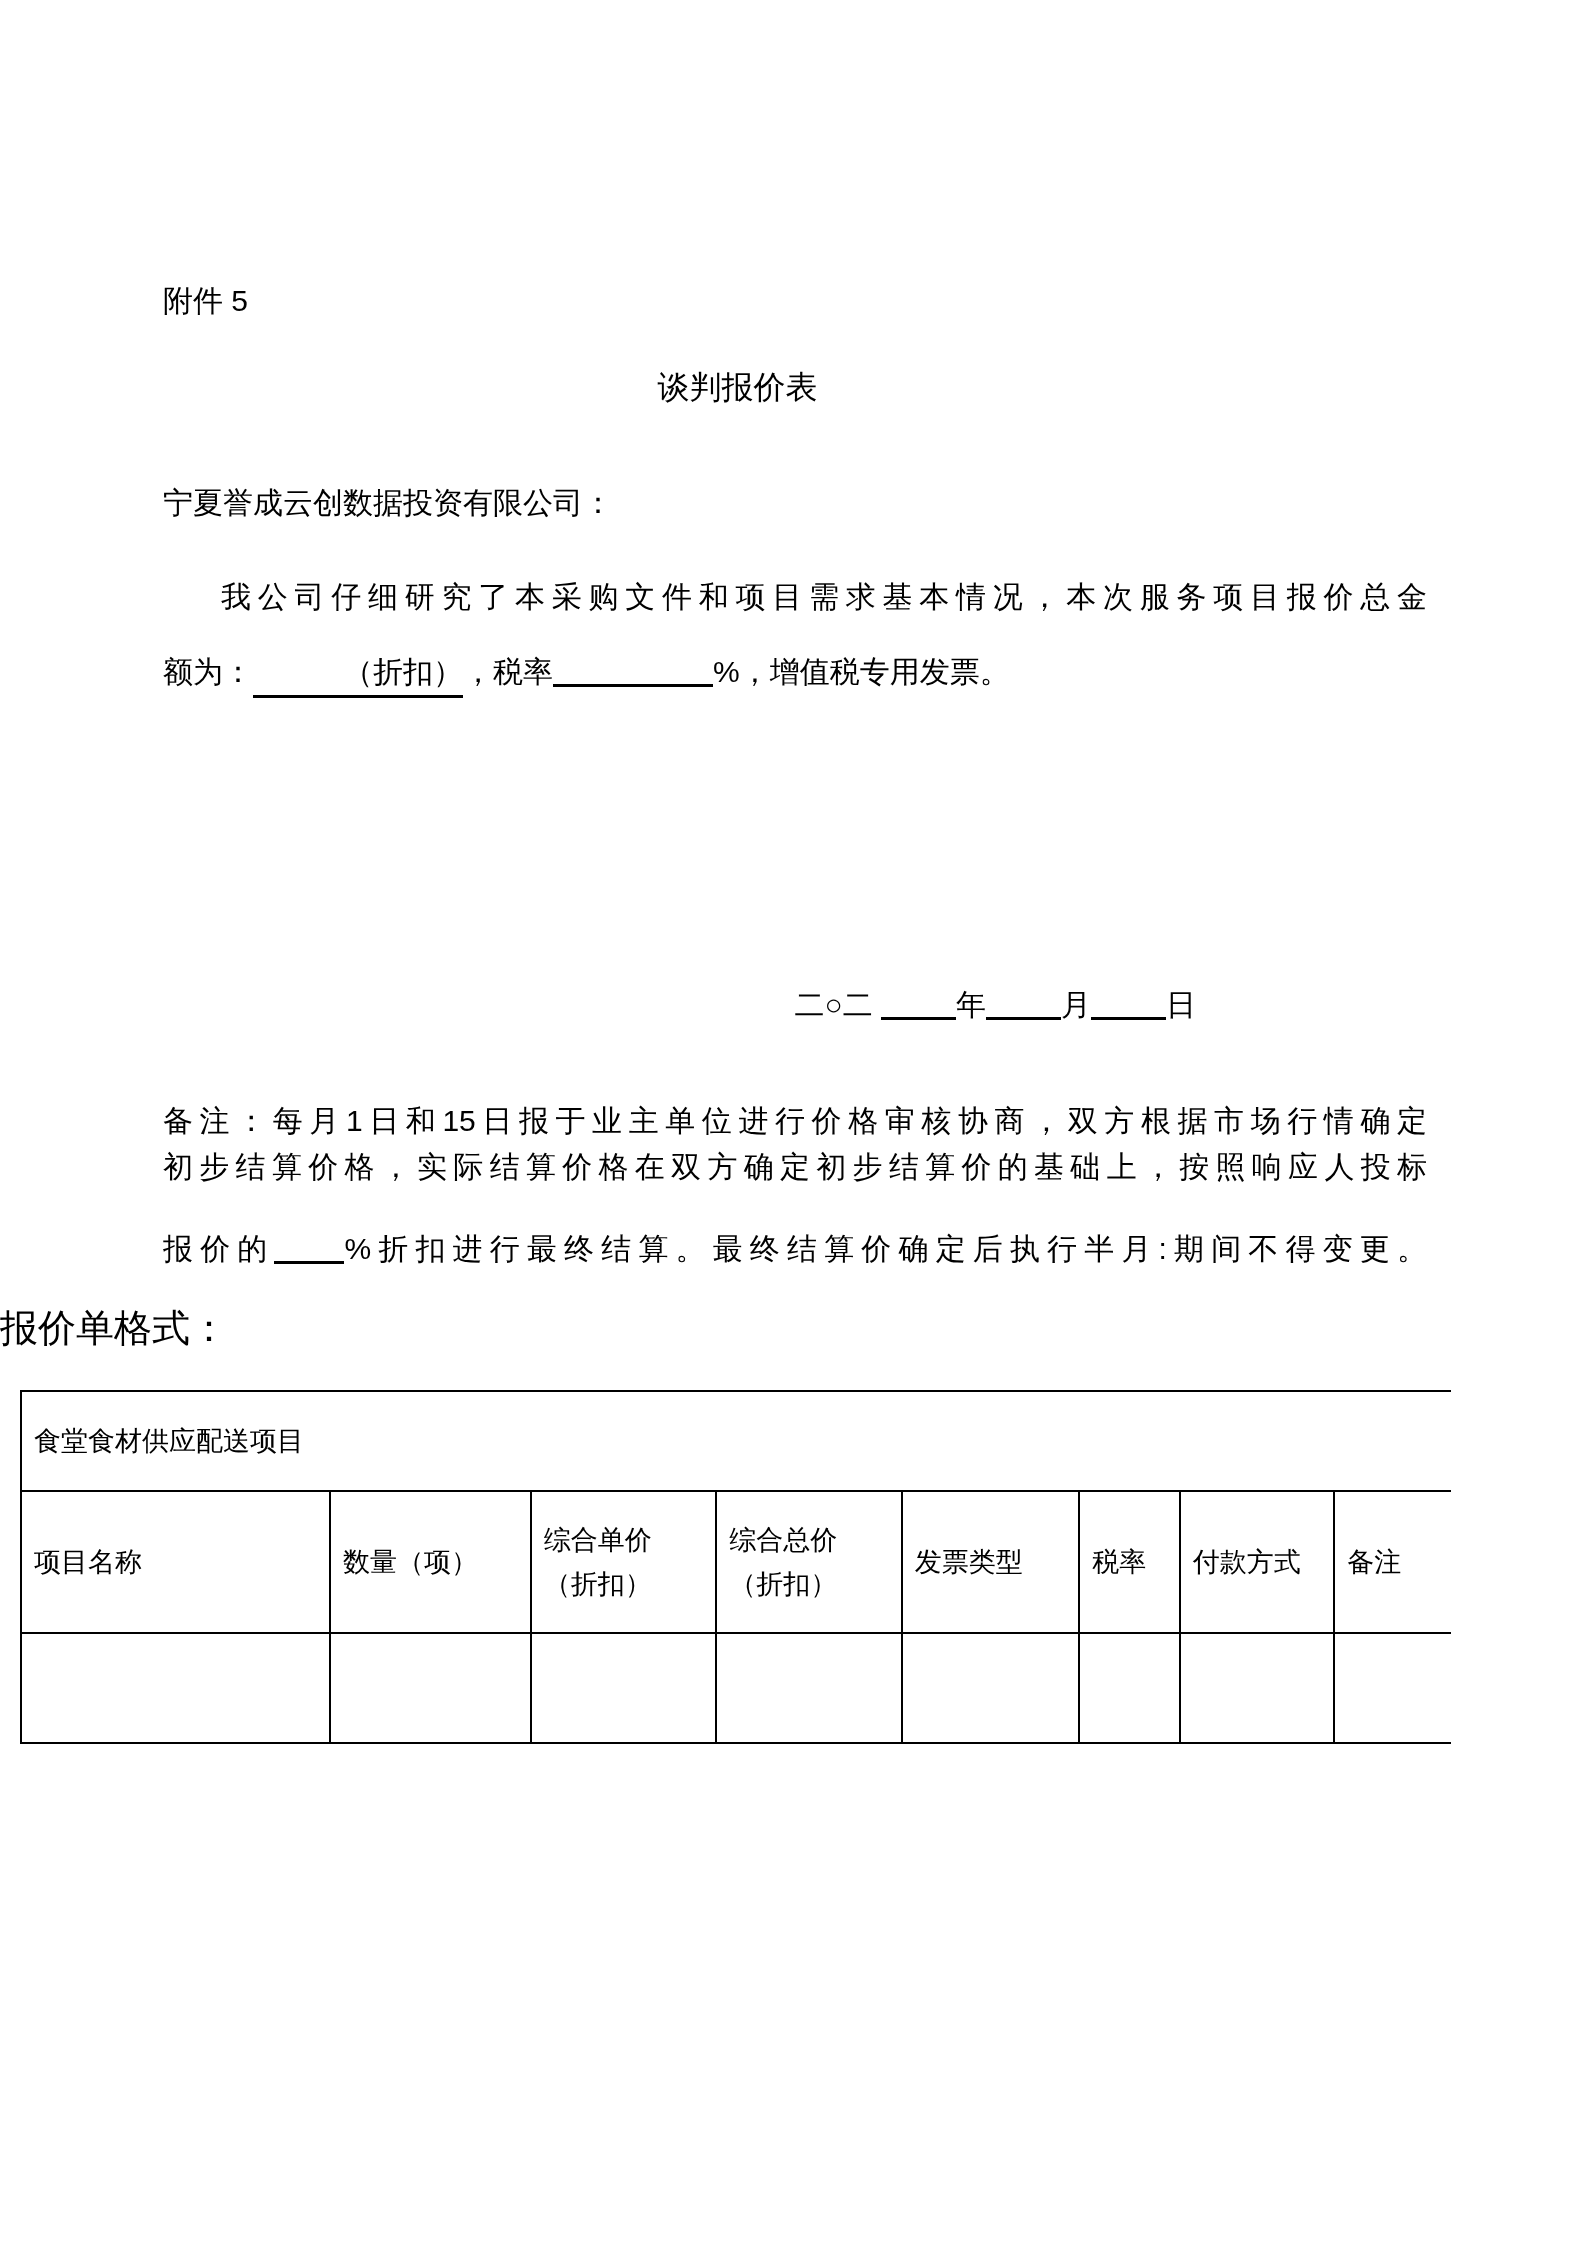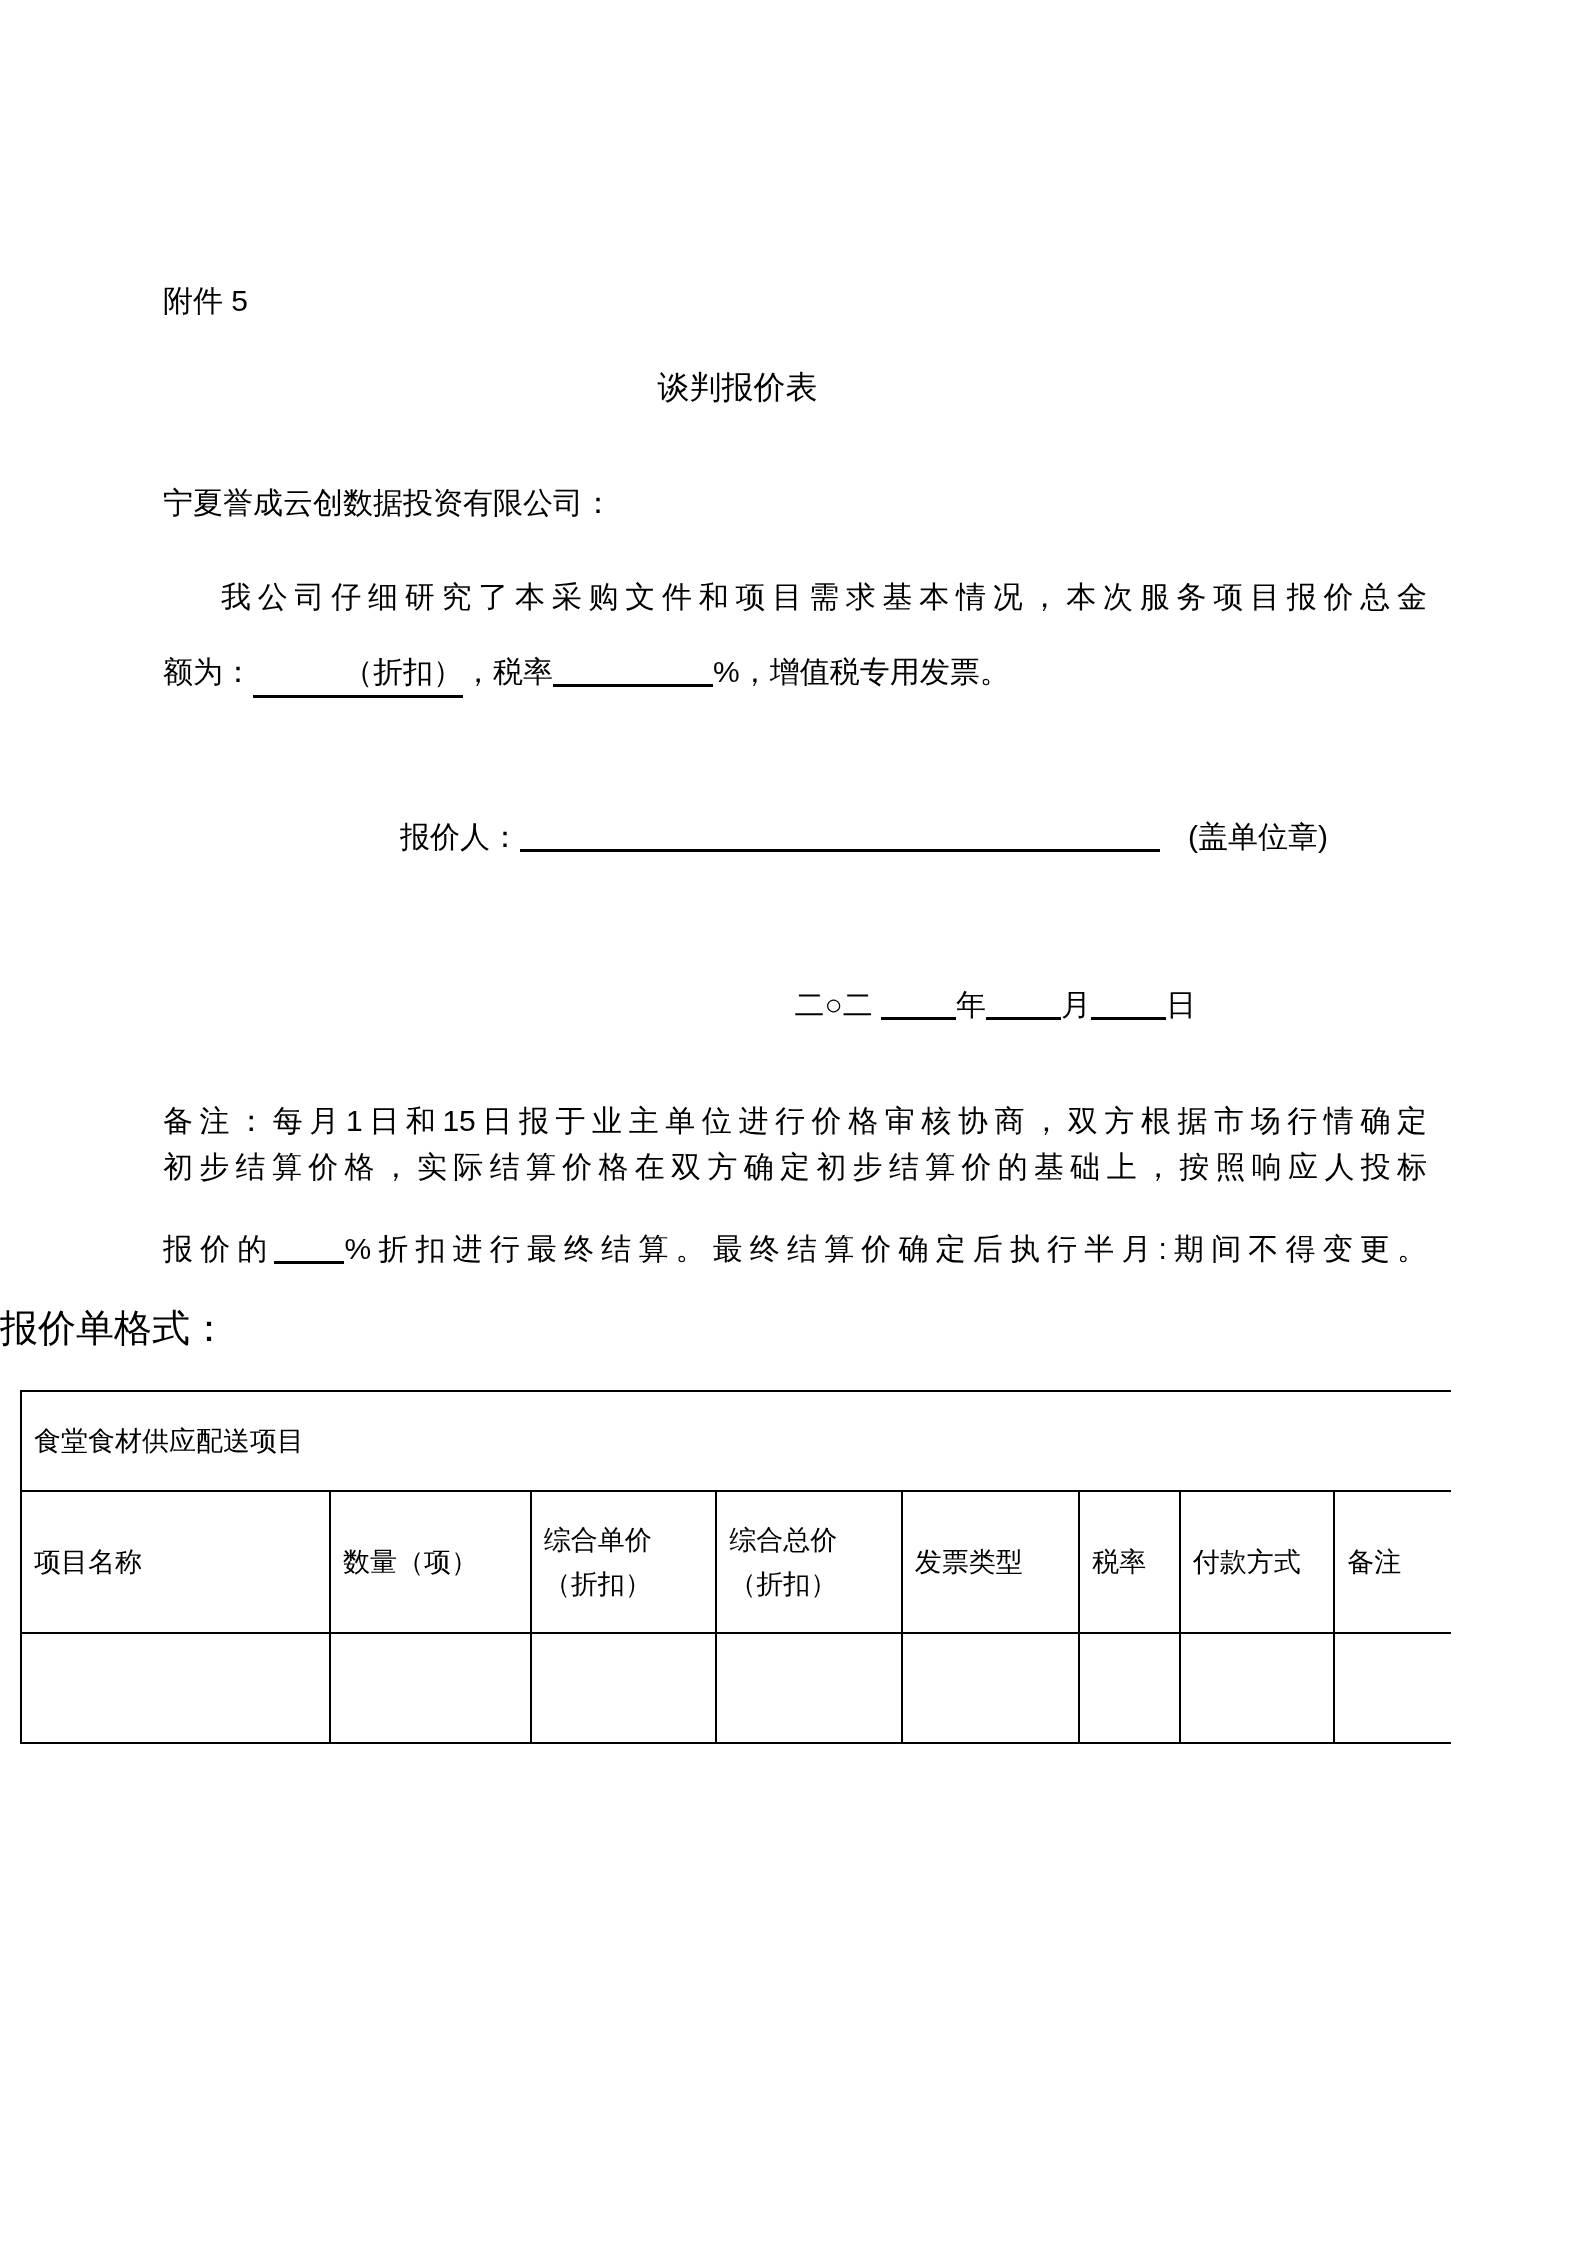--- a/index.html
+++ b/index.html
@@ -86,23 +86,20 @@
   <div class="abs body-text doc-title">谈判报价表</div>
 
   <div class="abs body-text recipient">宁夏誉成云创数据投资有限公司：</div>
 
   <div class="abs body-text para-line l1 jline">我公司仔细研究了本采购文件和项目需求基本情况，本次服务项目报价总金</div>
 
   <div class="abs body-text para-line l2">
     <span>额为：</span><span class="blank-text">（折扣）</span><span>，税率</span><span class="blank blank-w160"></span><span>%，增值税专用发票。</span>
   </div>
 
-  <div class="abs body-text quoter">
-    <span>报价人：</span><span class="blank blank-w640"></span><span class="stamp-gap"></span><span>(盖单位章)</span>
-  </div>
 
   <div class="abs body-text dateline">
     <span>二○二</span>
     <span class="blank blank-w75"></span><span>年</span><span class="blank blank-w75"></span><span>月</span><span class="blank blank-w75"></span><span>日</span>
   </div>
 
   <div class="abs body-text para-line n1 jline">备注：每月1日和15日报于业主单位进行价格审核协商，双方根据市场行情确定</div>
   <div class="abs body-text para-line n2 jline">初步结算价格，实际结算价格在双方确定初步结算价的基础上，按照响应人投标</div>
   <div class="abs body-text para-line n3 jline">
     <span>报价的</span><span class="blank blank-w70"></span><span>%折扣进行最终结算。最终结算价确定后执行半月:期间不得变更。</span>

